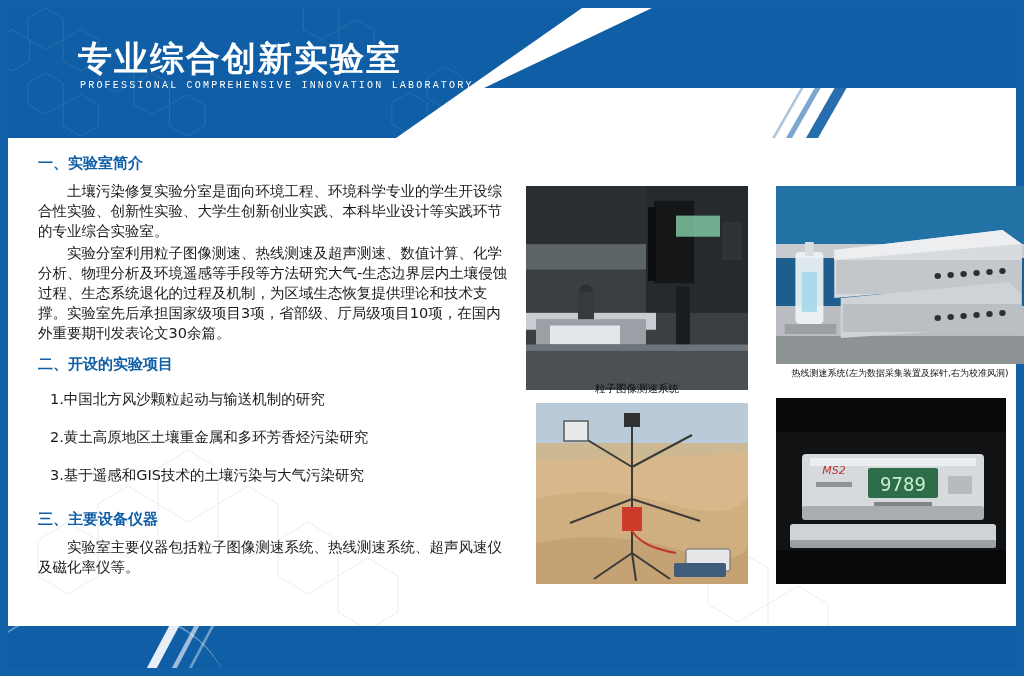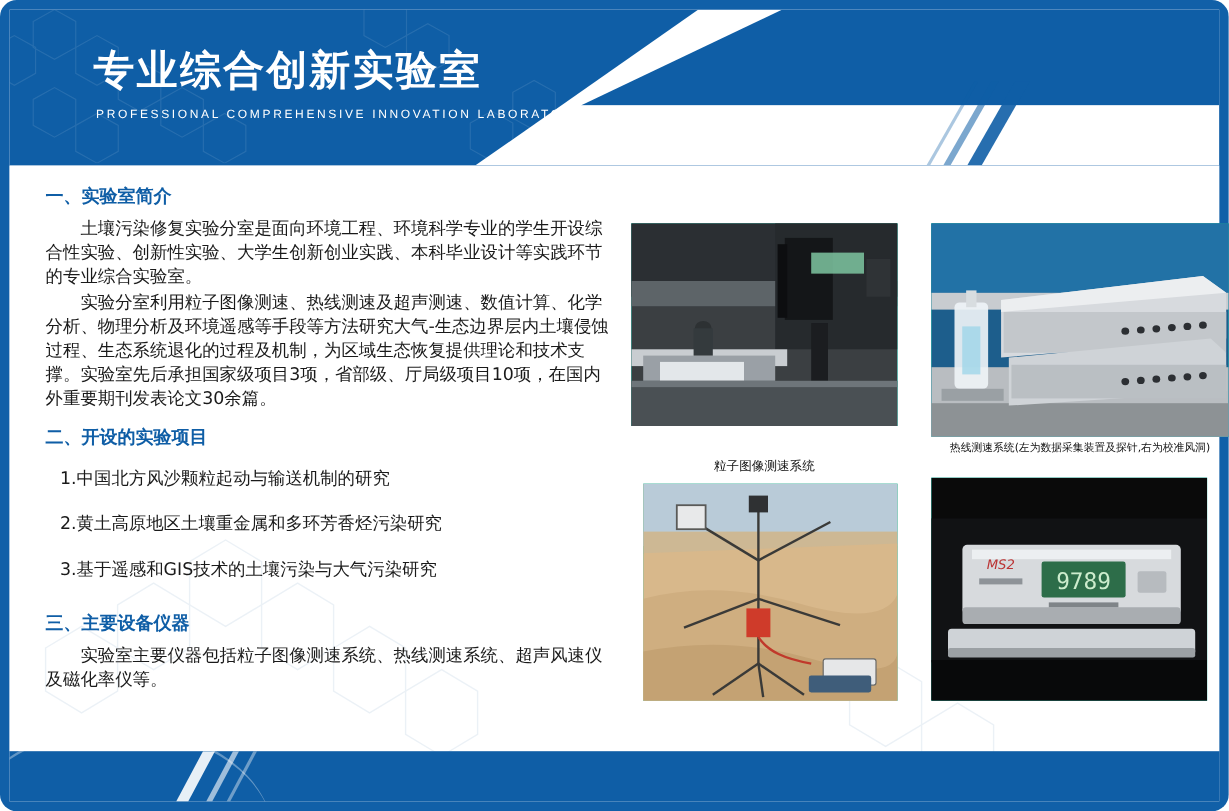--- a/index.html
+++ b/index.html
@@ -6,21 +6,20 @@
   body{
     width:1024px;height:676px;overflow:hidden;
     font-family:"Liberation Sans","DejaVu Sans",sans-serif;
     background:#ffffff;
     position:relative;
   }
   
   .page{
     position:absolute;inset:0;
     background:#1160a8;
-    border-radius:14px;
   }
   .page-inner{
     position:absolute;left:8px;top:8px;right:8px;bottom:8px;
     background:#ffffff;
   }
   
   .header{
     position:absolute;left:0;top:0;width:100%;height:130px;
     background:#0f5ea6;
     overflow:hidden;
@@ -41,22 +40,21 @@
     clip-path:polygon(100% 0,100% 100%,5% 100%,35% 0);
   }
   .title-cn{
     position:absolute;left:70px;top:28px;
     color:#ffffff;font-size:34px;font-weight:bold;letter-spacing:2px;
     font-family:"DejaVu Sans","Liberation Sans",sans-serif;
   }
   .title-en{
     position:absolute;left:72px;top:72px;
     color:#ffffff;font-size:10px;letter-spacing:2.2px;
-    font-family:Liberation Sans, sans-serif;
-    margin-top:10px;
+    font-family:Liberation Mono, monospace;
   }
   
   .subtitle-wrap{
     position:absolute;right:26px;top:99px;
     background:#0f5ea6;
     border:2px solid #ffffff;
     padding:6px 22px 8px 22px;
     box-shadow:0 0 0 1px #0f5ea6;
   }
   .subtitle-wrap span{
@@ -97,21 +95,21 @@
   }
   .ph .frame{
     width:100%;height:100%;overflow:hidden;position:relative;
     background:#14b8a6;
   }
   .cap{
     position:absolute;left:0;width:100%;text-align:center;
     font-size:10.5px;color:#111;
     font-family:"DejaVu Sans","Liberation Sans",sans-serif;
   }
-  .ph1{left:0;top:0;width:222px;height:169px;}
+  .ph1{left:0;top:0;width:222px;height:204px;}
   .ph1 .cap{top:196px;}
   .ph2{left:250px;top:0;width:248px;height:178px;}
   .ph2 .cap{top:181px;font-size:9px;}
   .ph3{left:10px;top:217px;width:212px;height:181px;}
   .ph4{left:250px;top:212px;width:230px;height:186px;}
   
   .footer{
     position:absolute;left:0;bottom:0;width:100%;height:42px;
     background:#0f5ea6;overflow:hidden;
   }

